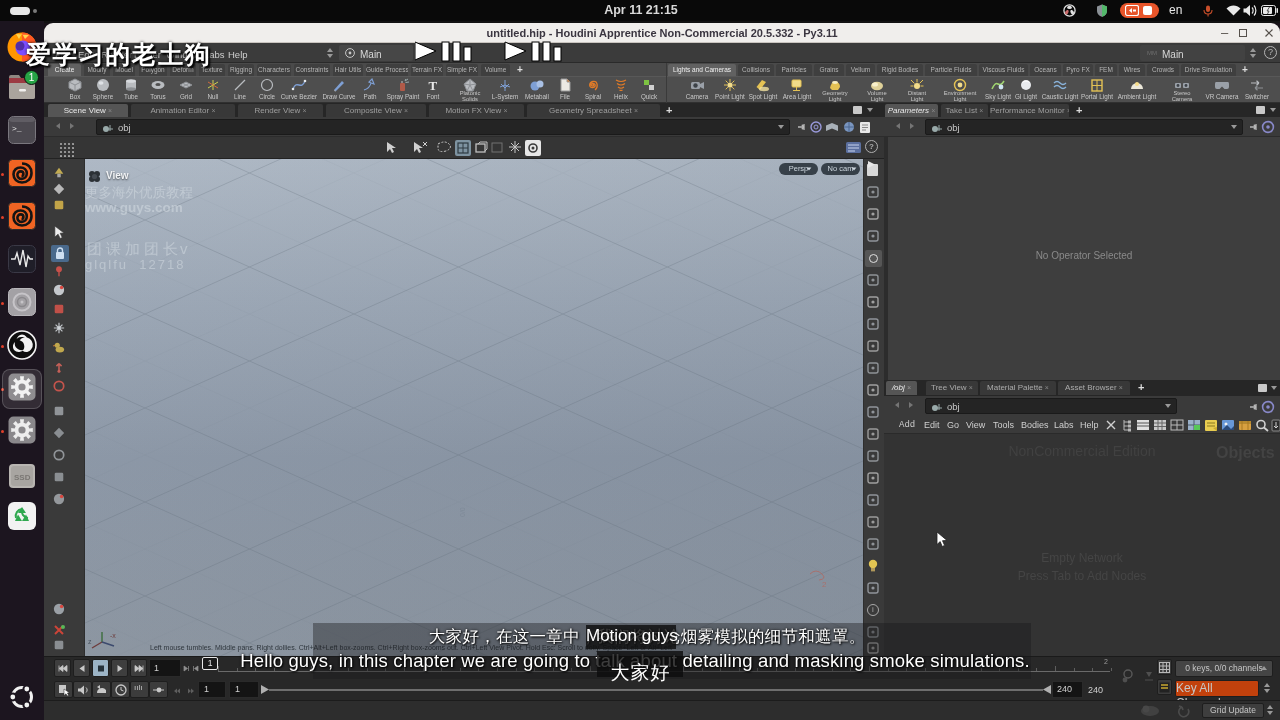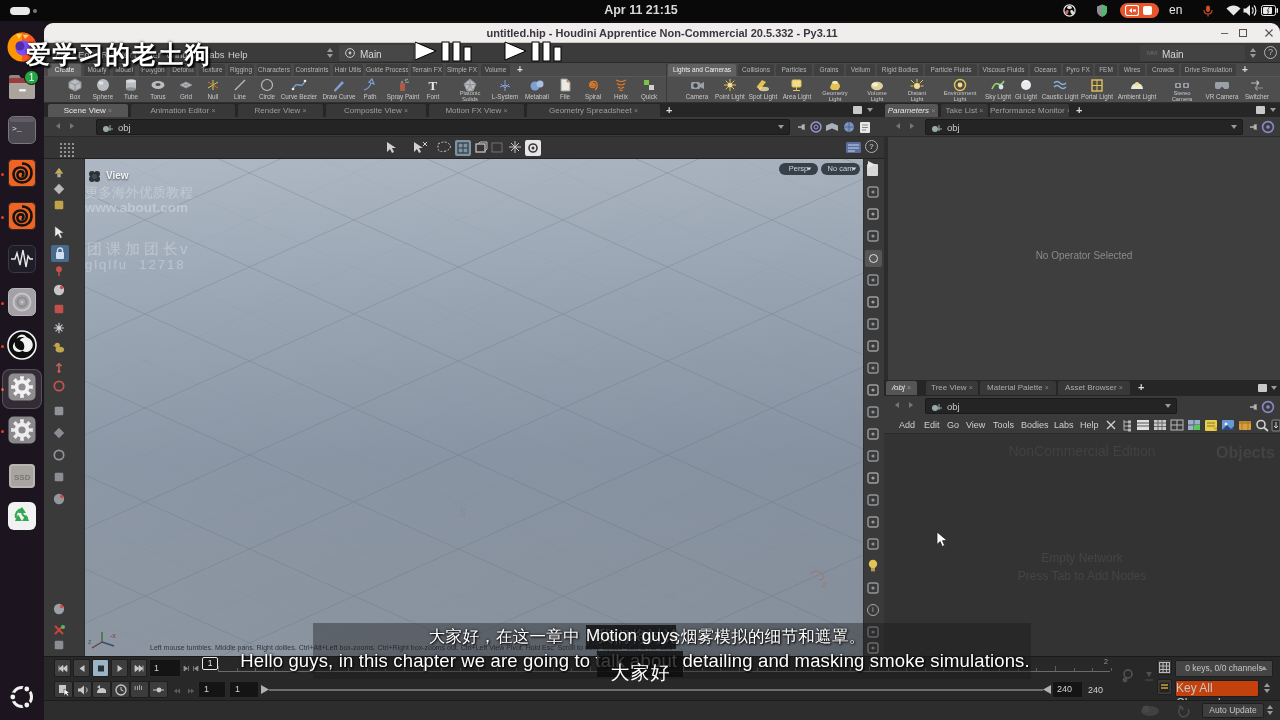--- a/index.html
+++ b/index.html
@@ -762,21 +762,21 @@
       <circle cx="10" cy="10" r="3"></circle>
       <circle cx="7.5" cy="7.5" r="2.6" fill="#454b52"></circle>
     </g>
   </svg>
 <div class="t" style="left:106px;top:170px;color:#f2f4f6;font-size:10px;font-weight:bold;text-shadow:0 1px 2px rgba(0,0,0,0.6);">View</div>
 <div class="" style="position:absolute;left:779px;top:163px;width:39px;height:12px;background:rgba(28,36,44,0.8);border-radius:6px;color:#cdd6de;font-size:7.5px;text-align:center;line-height:12px;">Persp</div>
 <div class="td" style="left:806px;top:167px;border-top-color:#cdd6de;transform:scale(0.8);"></div>
 <div class="" style="position:absolute;left:821px;top:163px;width:39px;height:12px;background:rgba(28,36,44,0.8);border-radius:6px;color:#cdd6de;font-size:7.5px;text-align:center;line-height:12px;">No cam</div>
 <div class="td" style="left:851px;top:167px;border-top-color:#cdd6de;transform:scale(0.8);"></div>
 <div class="t" style="left:85px;top:184px;font-size:13.5px;color:rgba(225,230,236,0.42);"><span style="display:inline-block;width:13.5px;text-align:center;overflow:visible;">更</span><span style="display:inline-block;width:13.5px;text-align:center;overflow:visible;">多</span><span style="display:inline-block;width:13.5px;text-align:center;overflow:visible;">海</span><span style="display:inline-block;width:13.5px;text-align:center;overflow:visible;">外</span><span style="display:inline-block;width:13.5px;text-align:center;overflow:visible;">优</span><span style="display:inline-block;width:13.5px;text-align:center;overflow:visible;">质</span><span style="display:inline-block;width:13.5px;text-align:center;overflow:visible;">教</span><span style="display:inline-block;width:13.5px;text-align:center;overflow:visible;">程</span></div>
-<div class="t" style="left:85px;top:200px;font-size:13.5px;font-weight:bold;color:rgba(225,230,236,0.42);">www.about.com</div>
+<div class="t" style="left:85px;top:200px;font-size:13.5px;font-weight:bold;color:rgba(225,230,236,0.42);">www.guys.com</div>
 <div class="t" style="left:85px;top:240px;font-size:15px;color:rgba(225,230,236,0.42);"><span style="display:inline-block;width:19px;text-align:center;overflow:visible;">团</span><span style="display:inline-block;width:19px;text-align:center;overflow:visible;">课</span><span style="display:inline-block;width:19px;text-align:center;overflow:visible;">加</span><span style="display:inline-block;width:19px;text-align:center;overflow:visible;">团</span><span style="display:inline-block;width:19px;text-align:center;overflow:visible;">长</span>v</div>
 <div class="t" style="left:85px;top:257px;font-size:13px;letter-spacing:2px;color:rgba(225,230,236,0.42);">glqlfu&nbsp; 12718</div>
 <svg style="position:absolute;left:88px;top:630px;" width="30" height="24" viewBox="0 0 30 24">
     <path d="M14 12 L14 2" stroke="#3c6e3c" stroke-width="1.4"></path>
     <path d="M14 12 L4 18" stroke="#6e3c3c" stroke-width="1.4"></path>
     <path d="M14 12 L26 16" stroke="#3c4a6e" stroke-width="1.4"></path>
     <text x="0" y="14" font-size="7" fill="#4a5560">z</text>
     <text x="22" y="8" font-size="7" fill="#6e4040">-x</text>
   </svg>
 <div class="t" style="left:150px;top:644px;font-size:7px;color:#2f363d;">Left mouse tumbles. Middle pans. Right dollies. Ctrl+Alt+Left box-zooms. Ctrl+Right box-zooms out. Ctrl+Left View Pivot. Hold Esc: Scroll to dolly. Space+Left or Alt+Left</div>
@@ -800,21 +800,21 @@
     <path d="M7 7 L11 7 M8 3 L8 9" stroke="#9aa"></path>
   </svg>
 <div class="t" style="left:947px;top:401px;color:#c8c8c8;font-size:9.5px;">obj</div>
 <div class="td" style="left:1165px;top:404px;"></div>
 <svg style="position:absolute;left:1248px;top:400px;" width="30" height="14" viewBox="0 0 30 14">
     <path d="M2 7 L8 7 M8 7 L5.8 4.8 M8 7 L5.8 9.2 M8 4 L8 10" stroke="#b8b8b8" fill="none" stroke-width="1.3"></path>
     <circle cx="20" cy="7" r="5.4" fill="none" stroke="#8888c8" stroke-width="1.6"></circle>
     <circle cx="20" cy="7" r="1.8" fill="#8888c8"></circle>
   </svg>
 <div class="" style="position:absolute;left:884px;top:416px;width:396px;height:18px;background:#3a3a3a;border-bottom:1px solid #2a2a2a;"></div>
-<div class="t" style="left:899px;top:420px;color:#cfcfcf;font-size:9px;">Add</div>
+<div class="t" style="left:899px;top:420px;color:#cfcfcf;font-size:9px;font-family:Liberation Mono, monospace;">Add</div>
 <div class="t" style="left:924px;top:420px;color:#cfcfcf;font-size:9px;">Edit</div>
 <div class="t" style="left:947px;top:420px;color:#cfcfcf;font-size:9px;">Go</div>
 <div class="t" style="left:966px;top:420px;color:#cfcfcf;font-size:9px;">View</div>
 <div class="t" style="left:993px;top:420px;color:#cfcfcf;font-size:9px;">Tools</div>
 <div class="t" style="left:1021px;top:420px;color:#cfcfcf;font-size:9px;">Bodies</div>
 <div class="t" style="left:1054px;top:420px;color:#cfcfcf;font-size:9px;">Labs</div>
 <div class="t" style="left:1080px;top:420px;color:#cfcfcf;font-size:9px;">Help</div>
 <svg style="position:absolute;left:1104px;top:418px;" width="176" height="14" viewBox="0 0 176 14">
 <path d="M3 11 L11 3 M3 3 L11 11" stroke="#d0d0d0" stroke-width="1.4"></path>
 <path d="M20 2 L20 12 M20 4 L26 4 M20 8 L26 8 M20 12 L26 12" stroke="#b8b8b8"></path>
@@ -1003,21 +1003,21 @@
 <div class="tu" style="left:1264px;top:683px;"></div>
 <div class="td" style="left:1264px;top:689px;"></div>
 <div class="" style="position:absolute;left:44px;top:700px;width:1236px;height:20px;background:#2d2d2d;border-top:1px solid #1c1c1c;"></div>
 <svg style="position:absolute;left:1138px;top:703px;" width="60" height="15" viewBox="0 0 60 15">
     <g opacity="0.45">
       <ellipse cx="12" cy="8" rx="9" ry="5" fill="#5a5a5a"></ellipse>
       <circle cx="8" cy="6" r="3.4" fill="#6a6a6a"></circle>
       <path d="M44 4 A5 5 0 1 0 50 6 M44 4 L41 3 M44 4 L45 7" stroke="#707070" stroke-width="1.6" fill="none"></path>
     </g>
   </svg>
-<div class="" style="position:absolute;left:1202px;top:703px;width:62px;height:15px;background:#3e3e3e;border:1px solid #1e1e1e;border-radius:2px;color:#c6c6c6;font-size:8.5px;text-align:center;line-height:13px;">Auto Update</div>
+<div class="" style="position:absolute;left:1202px;top:703px;width:62px;height:15px;background:#3e3e3e;border:1px solid #1e1e1e;border-radius:2px;color:#c6c6c6;font-size:8.5px;text-align:center;line-height:13px;">Grid Update</div>
 <div class="tu" style="left:1267px;top:705px;"></div>
 <div class="td" style="left:1267px;top:711px;"></div>
 <div class="" style="position:absolute;left:313px;top:623px;width:718px;height:56px;background:rgba(24,26,28,0.40);"></div>
 <div class="t" style="left:252px;top:626px;width:790px;text-align:center;color:#fff;font-size:16.5px;text-shadow:0 0 3px #000,1px 1px 2px #000;"><span style="display:inline-block;width:16.8px;text-align:center;overflow:visible;">大</span><span style="display:inline-block;width:16.8px;text-align:center;overflow:visible;">家</span><span style="display:inline-block;width:16.8px;text-align:center;overflow:visible;">好</span><span style="display:inline-block;width:16.8px;text-align:center;overflow:visible;">，</span><span style="display:inline-block;width:16.8px;text-align:center;overflow:visible;">在</span><span style="display:inline-block;width:16.8px;text-align:center;overflow:visible;">这</span><span style="display:inline-block;width:16.8px;text-align:center;overflow:visible;">一</span><span style="display:inline-block;width:16.8px;text-align:center;overflow:visible;">章</span><span style="display:inline-block;width:16.8px;text-align:center;overflow:visible;">中</span><span style="display:inline-block;width:16.8px;text-align:center;overflow:visible;">，</span><span style="display:inline-block;width:16.8px;text-align:center;overflow:visible;">我</span><span style="display:inline-block;width:16.8px;text-align:center;overflow:visible;">们</span><span style="display:inline-block;width:16.8px;text-align:center;overflow:visible;">将</span><span style="display:inline-block;width:16.8px;text-align:center;overflow:visible;">讨</span><span style="display:inline-block;width:16.8px;text-align:center;overflow:visible;">论</span><span style="display:inline-block;width:16.8px;text-align:center;overflow:visible;">烟</span><span style="display:inline-block;width:16.8px;text-align:center;overflow:visible;">雾</span><span style="display:inline-block;width:16.8px;text-align:center;overflow:visible;">模</span><span style="display:inline-block;width:16.8px;text-align:center;overflow:visible;">拟</span><span style="display:inline-block;width:16.8px;text-align:center;overflow:visible;">的</span><span style="display:inline-block;width:16.8px;text-align:center;overflow:visible;">细</span><span style="display:inline-block;width:16.8px;text-align:center;overflow:visible;">节</span><span style="display:inline-block;width:16.8px;text-align:center;overflow:visible;">和</span><span style="display:inline-block;width:16.8px;text-align:center;overflow:visible;">遮</span><span style="display:inline-block;width:16.8px;text-align:center;overflow:visible;">罩</span><span style="display:inline-block;width:16.8px;text-align:center;overflow:visible;">。</span></div>
 <div class="t" style="left:240px;top:650px;width:790px;text-align:center;color:#fff;font-size:18.5px;letter-spacing:0.15px;text-shadow:0 0 3px #000,1px 1px 2px #000;">Hello guys, in this chapter we are going to talk about detailing and masking smoke simulations.</div>
 <div class="" style="position:absolute;left:586px;top:625px;width:90px;height:24px;background:rgba(12,12,12,0.8);"></div>
 <div class="t" style="left:586px;top:626px;width:90px;text-align:center;color:#fff;font-size:17px;">Motion guys</div>
 <div class="" style="position:absolute;left:597px;top:651px;width:86px;height:26px;background:rgba(12,12,12,0.8);"></div>
 <div class="t" style="left:597px;top:654px;width:86px;text-align:center;color:#fff;font-size:19px;margin-top:6px;"><span style="display:inline-block;width:20px;text-align:center;overflow:visible;">大</span><span style="display:inline-block;width:20px;text-align:center;overflow:visible;">家</span><span style="display:inline-block;width:20px;text-align:center;overflow:visible;">好</span></div>
 <div class="t" style="left:25px;top:38px;color:#fff;font-size:25px;font-weight:bold;text-shadow:0 0 3px #000,2px 2px 2px #000;"><span style="display:inline-block;width:26.5px;text-align:center;overflow:visible;">爱</span><span style="display:inline-block;width:26.5px;text-align:center;overflow:visible;">学</span><span style="display:inline-block;width:26.5px;text-align:center;overflow:visible;">习</span><span style="display:inline-block;width:26.5px;text-align:center;overflow:visible;">的</span><span style="display:inline-block;width:26.5px;text-align:center;overflow:visible;">老</span><span style="display:inline-block;width:26.5px;text-align:center;overflow:visible;">土</span><span style="display:inline-block;width:26.5px;text-align:center;overflow:visible;">狗</span></div>

